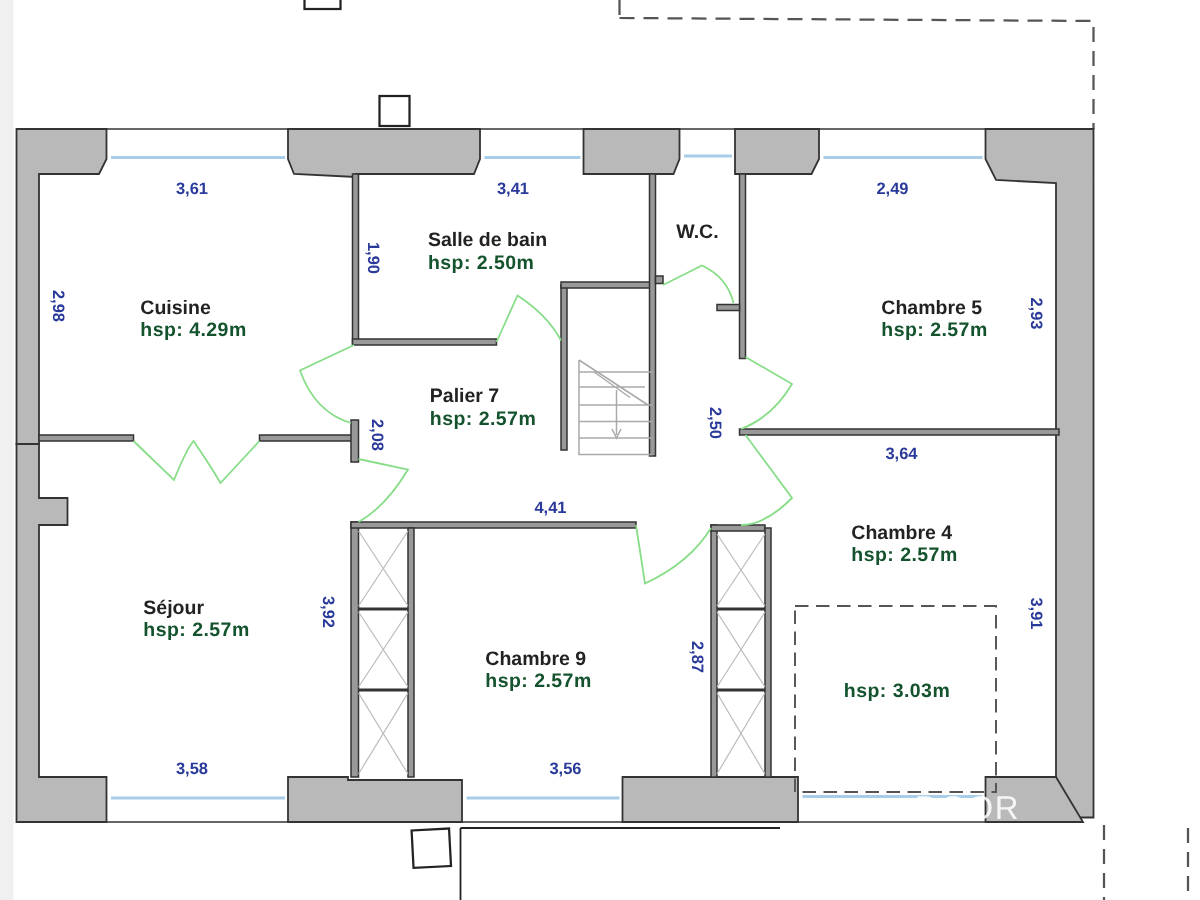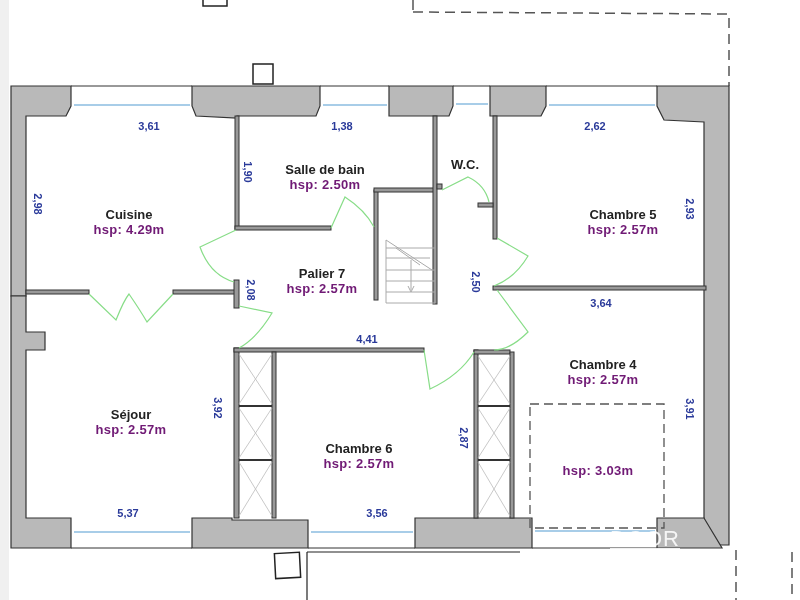--- a/index.html
+++ b/index.html
@@ -1,24 +1,24 @@
 <!DOCTYPE html>
 <html><head>
 <meta charset="utf-8">
 <style>
   html,body{margin:0;padding:0;background:#fff;}
   body{width:800px;height:600px;overflow:hidden;position:relative;font-family:"Liberation Sans",sans-serif;}
   #plan{position:absolute;left:0;top:0;width:800px;height:600px;}
   .leftbar{position:absolute;left:0;top:0;width:9px;height:600px;background:#f0f0f0;}
-  .lbl{position:absolute;text-align:center;white-space:nowrap;transform:translate(-50%,-50%);line-height:1.15;margin-top:10px;}
+  .lbl{position:absolute;text-align:left;white-space:nowrap;transform:translate(-50%,-50%);line-height:1.15;}
   .room-name{font-weight:bold;font-size:13px;color:#222;display:block;}
-  .room-hsp{font-size:13px;color:#701a75;font-weight:bold;display:block;letter-spacing:0.3px;}
+  .room-hsp{font-size:13px;color:#14532d;font-weight:bold;display:block;letter-spacing:0.3px;}
   .dim{position:absolute;font-size:11px;font-weight:bold;color:#2a3a9a;transform:translate(-50%,-50%);white-space:nowrap;}
   .dim.v{transform:translate(-50%,-50%) rotate(90deg);}
-  .wm{position:absolute;left:610px;top:526px;font-size:22px;color:rgba(255,255,255,0.85);letter-spacing:1px;text-decoration:underline;}
+  .wm{position:absolute;left:610px;top:526px;font-size:22px;color:rgba(255,255,255,0.85);letter-spacing:1px;}
 </style>
 </head>
 <body>
 
 <div class="leftbar"></div>
 
 <svg id="plan" viewBox="0 0 800 600" xmlns="http://www.w3.org/2000/svg">
 
   <g fill="none" stroke="#555" stroke-width="1.5" stroke-dasharray="10,6">
     <path d="M413 12 L729 14 L729 86"></path>
@@ -141,36 +141,36 @@
 </div>
 <div class="lbl" style="left:603px;top:363px">
   <span class="room-name">Chambre 4</span>
   <span class="room-hsp">hsp: 2.57m</span>
 </div>
 <div class="lbl" style="left:131px;top:413px">
   <span class="room-name">Séjour</span>
   <span class="room-hsp">hsp: 2.57m</span>
 </div>
 <div class="lbl" style="left:359px;top:447px">
-  <span class="room-name">Chambre 6</span>
+  <span class="room-name">Chambre 9</span>
   <span class="room-hsp">hsp: 2.57m</span>
 </div>
 <div class="lbl" style="left:598px;top:461px">
   <span class="room-hsp">hsp: 3.03m</span>
 </div>
 
-<div class="dim" style="left:149px;top:126px">3,61</div>
-<div class="dim" style="left:342px;top:126px">1,38</div>
-<div class="dim" style="left:595px;top:126px">2,62</div>
+<div class="dim" style="left:128px;top:126px">3,61</div>
+<div class="dim" style="left:342px;top:126px">3,41</div>
+<div class="dim" style="left:595px;top:126px">2,49</div>
 <div class="dim v" style="left:248px;top:172px">1,90</div>
 <div class="dim v" style="left:38px;top:204px">2,98</div>
 <div class="dim v" style="left:690px;top:209px">2,93</div>
 <div class="dim v" style="left:251px;top:290px">2,08</div>
 <div class="dim v" style="left:476px;top:282px">2,50</div>
 <div class="dim" style="left:601px;top:303px">3,64</div>
 <div class="dim" style="left:367px;top:339px">4,41</div>
 <div class="dim v" style="left:218px;top:408px">3,92</div>
 <div class="dim v" style="left:464px;top:438px">2,87</div>
 <div class="dim v" style="left:690px;top:409px">3,91</div>
-<div class="dim" style="left:128px;top:513px">5,37</div>
+<div class="dim" style="left:128px;top:513px">3,58</div>
 <div class="dim" style="left:377px;top:513px">3,56</div>
 
 <div class="wm">DOOR</div>
 
 </body></html>

